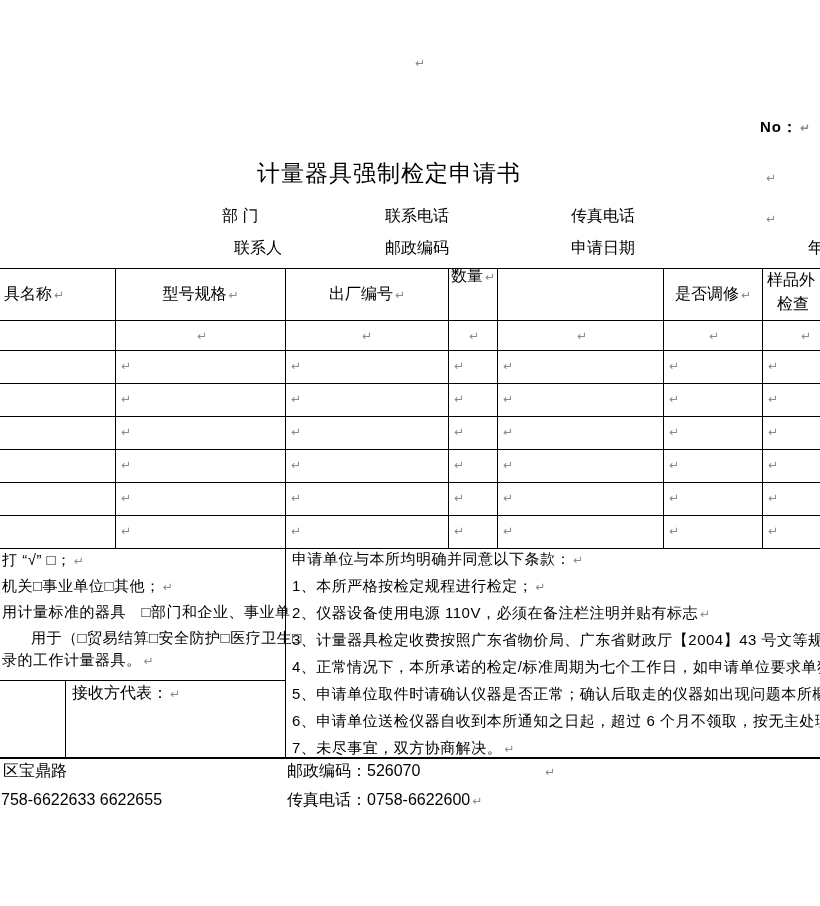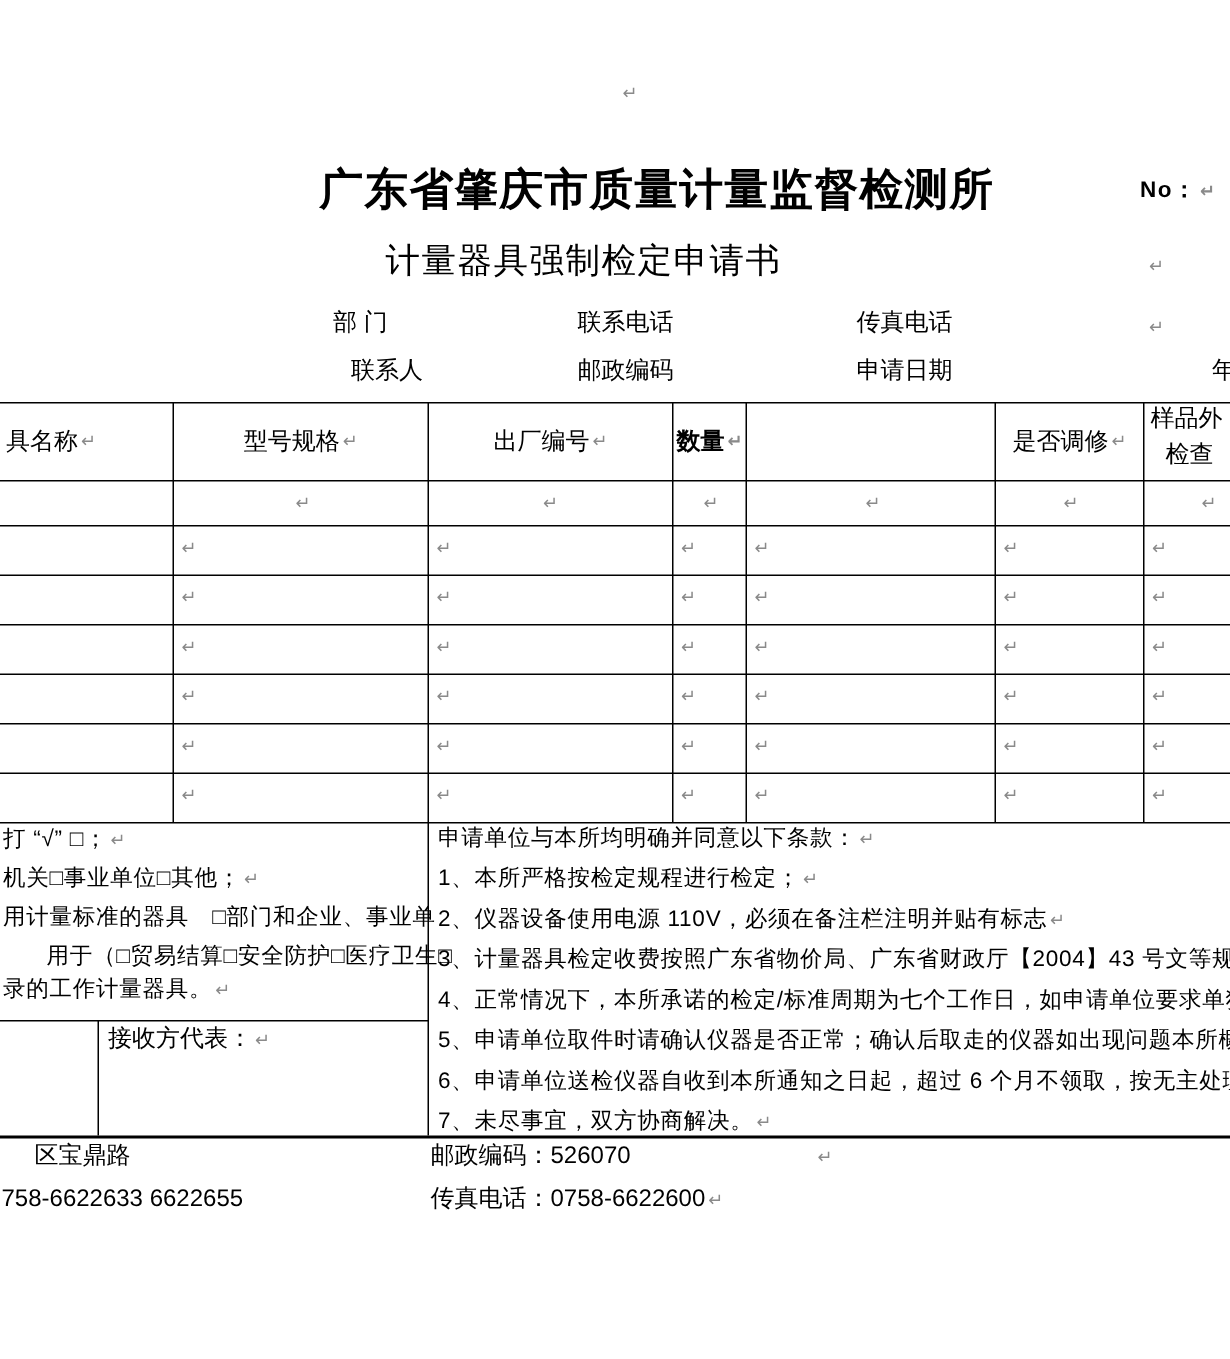--- a/index.html
+++ b/index.html
@@ -24,21 +24,20 @@
   .hl{position:absolute;background:#000;}
   .vl{position:absolute;background:#000;width:1px;}
 </style>
 </head>
 <body>
 
 <div class="page">
 
   <span class="pc-abs" style="left:415px;top:53px;"></span>
 
-  <div class="txt title" style="left:213px;top:111px;">广东省肇庆市质量计量监督检测所</div>
   <div class="txt no-label" style="left:760px;top:118px;">
     <span>No：</span><span class="pc"></span>
   </div>
   <div class="txt subtitle" style="left:257px;top:160px;">计量器具强制检定申请书</div>
   <span class="pc-abs" style="left:766px;top:168px;"></span>
 
   <div class="txt" style="left:222px;top:207px;">部 门</div>
   <div class="txt" style="left:385px;top:207px;text-align:right;">联系电话</div>
   <div class="txt" style="left:571px;top:207px;">传真电话</div>
   <span class="pc-abs" style="left:766px;top:209px;"></span>
@@ -53,21 +52,21 @@
       <span class="pc"></span>
   </div>
   <div class="cell" style="left:116px;top:268px;width:169px;height:52px;">
     <span>型号规格</span>
       <span class="pc"></span>
   </div>
   <div class="cell" style="left:286px;top:268px;width:162px;height:52px;">
     <span>出厂编号</span>
       <span class="pc"></span>
   </div>
-  <div class="cell" style="left:449px;top:268px;width:48px;height:52px;font-weight:bold;">
+  <div class="cell" style="left:449px;top:250px;width:48px;height:52px;">
     <span>数量</span>
       <span class="pc"></span>
   </div>
   <div class="cell" style="left:664px;top:268px;width:98px;height:52px;">
     <span>是否调修</span>
       <span class="pc"></span>
   </div>
   <div class="txt" style="left:767px;top:271px;">样品外</div>
   <div class="txt" style="left:777px;top:295px;">检查</div>
 
@@ -109,21 +108,21 @@
   <div class="txt small" style="left:292px;top:685px;">
     <span>5、申请单位取件时请确认仪器是否正常；确认后取走的仪器如出现问题本所概不负责</span>
   </div>
   <div class="txt small" style="left:292px;top:712px;">
     <span>6、申请单位送检仪器自收到本所通知之日起，超过 6 个月不领取，按无主处理；</span>
   </div>
   <div class="txt small" style="left:292px;top:739px;">
     <span>7、未尽事宜，双方协商解决。</span><span class="pc"></span>
   </div>
 
-  <div class="txt" style="left:3px;top:762px;margin-left:20px;">区宝鼎路</div>
+  <div class="txt" style="left:3px;top:762px;">区宝鼎路</div>
   <div class="txt" style="left:1px;top:791px;">758-6622633 6622655</div>
   <div class="txt" style="left:287px;top:762px;">邮政编码：526070</div>
   <span class="pc-abs" style="left:545px;top:762px;"></span>
   <div class="txt" style="left:287px;top:791px;">
     <span>传真电话：0758-6622600</span><span class="pc"></span>
   </div>
 
 <div class="hl" style="top: 268px; left: 0px; width: 820px; height: 1px;"></div>
     <div class="hl" style="top: 320px; left: 0px; width: 820px; height: 1px;"></div>
     <div class="hl" style="top: 350px; left: 0px; width: 820px; height: 1px;"></div>

